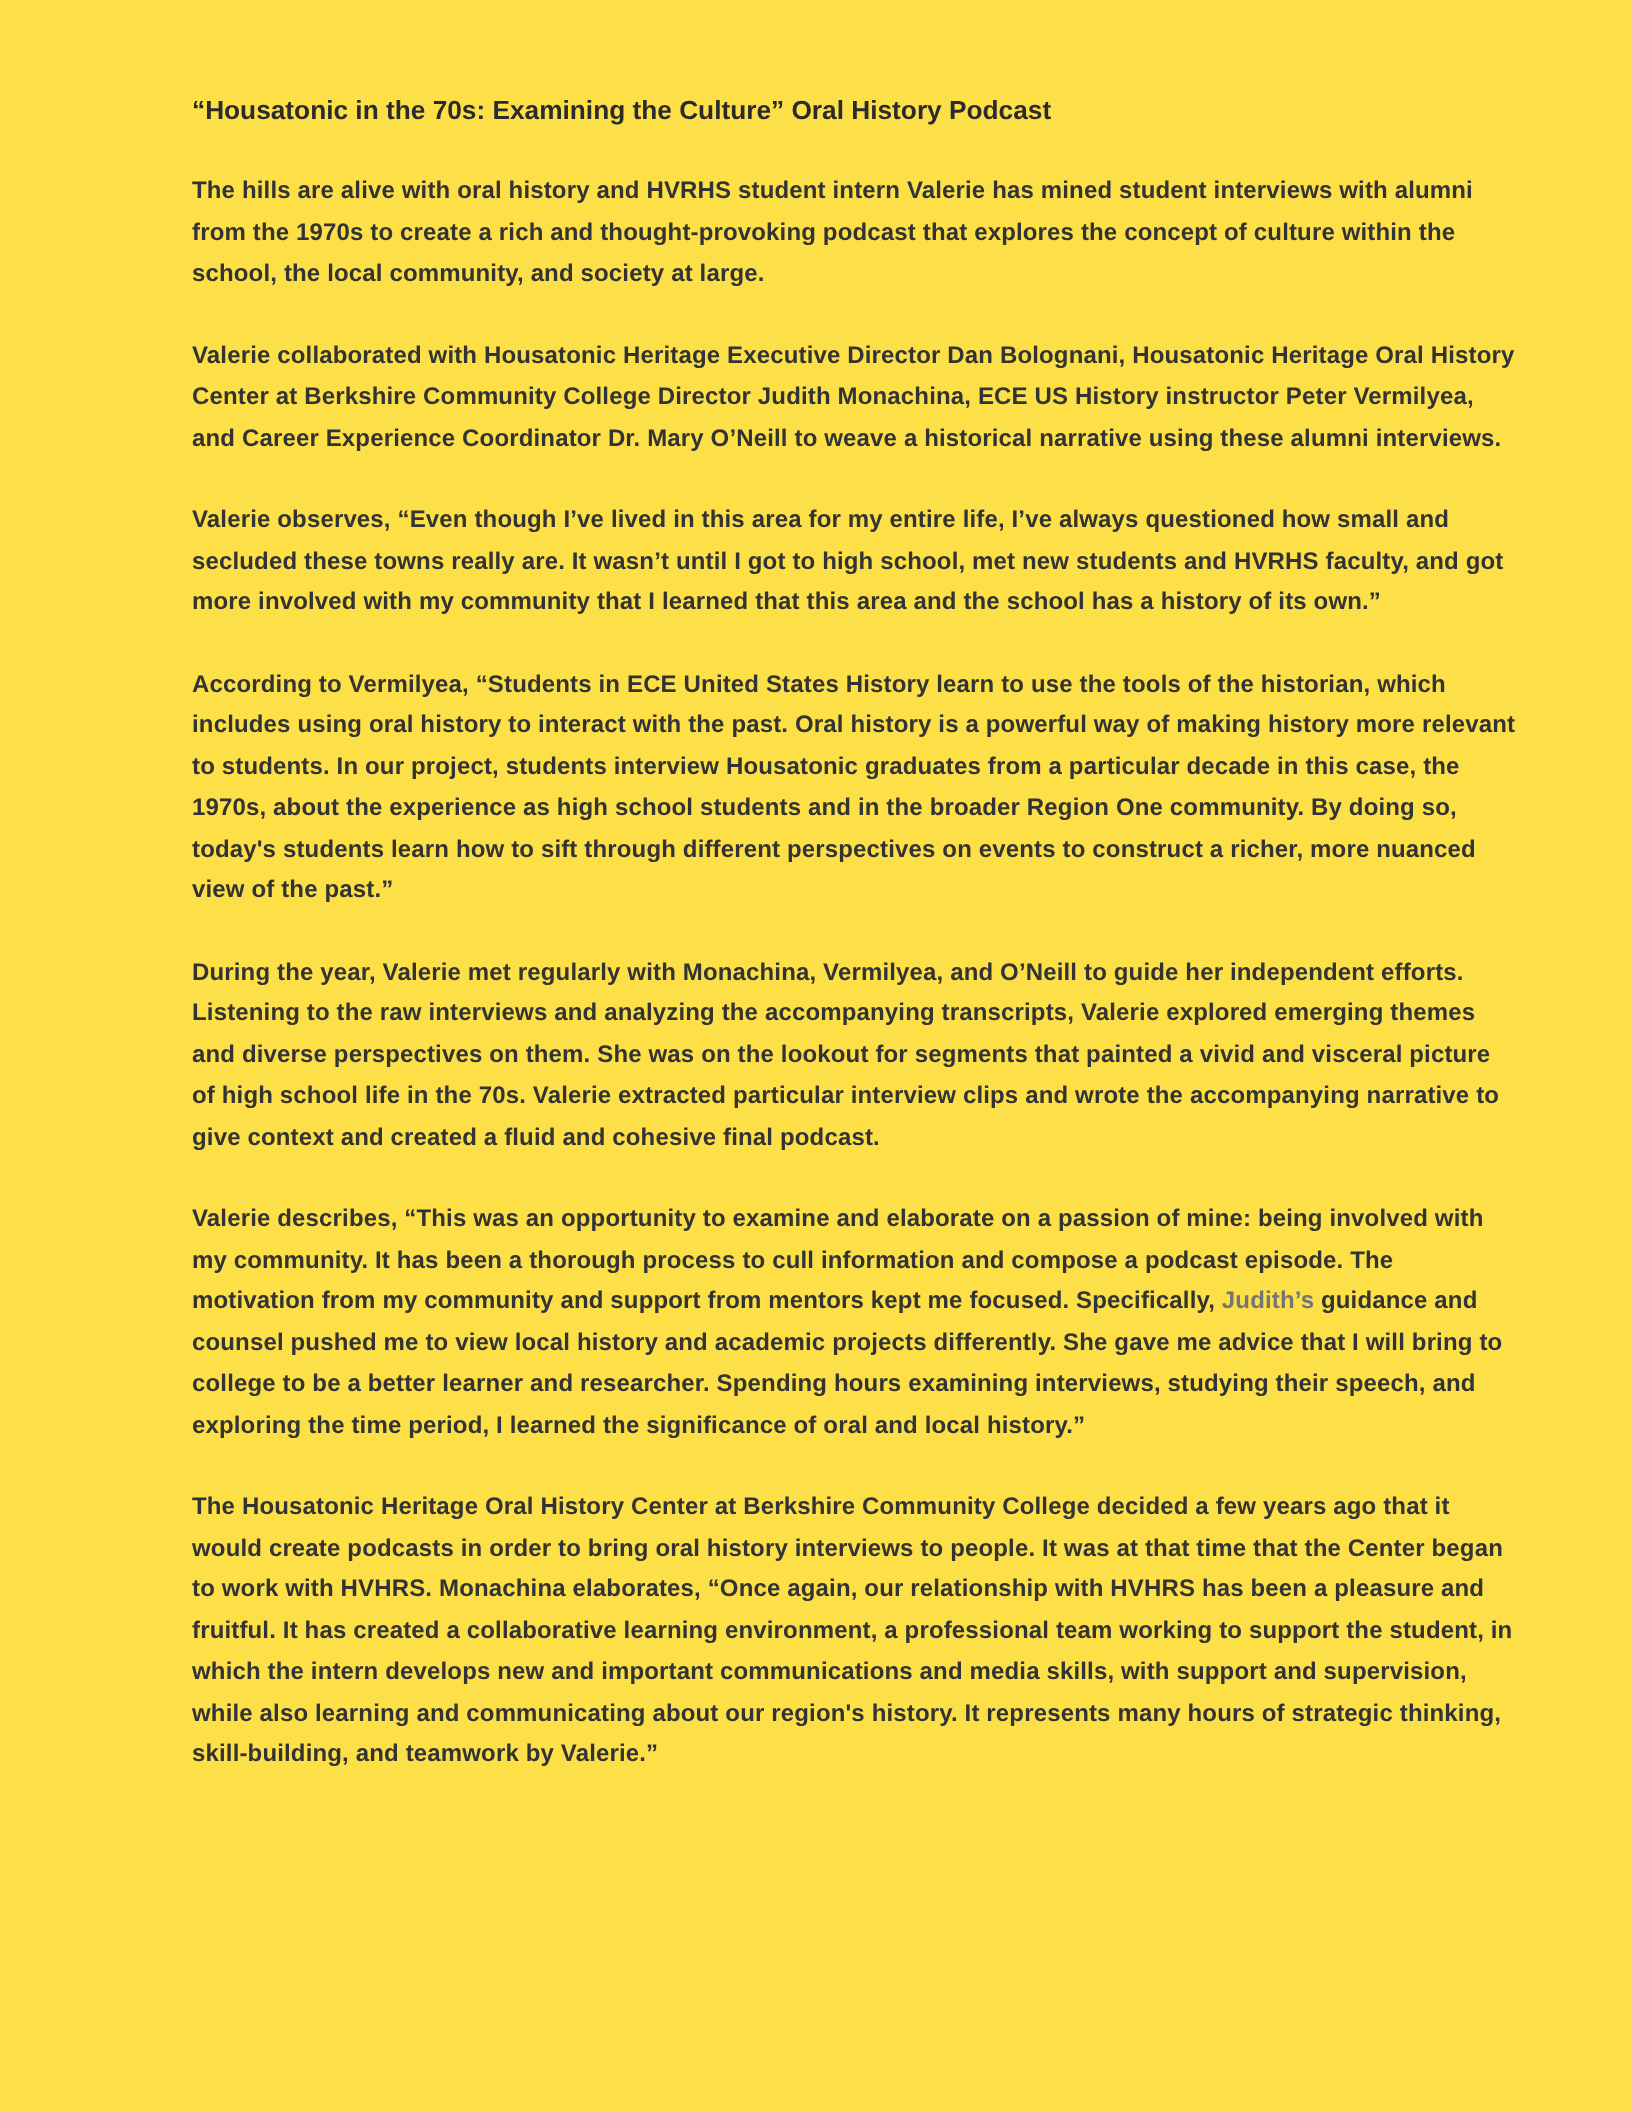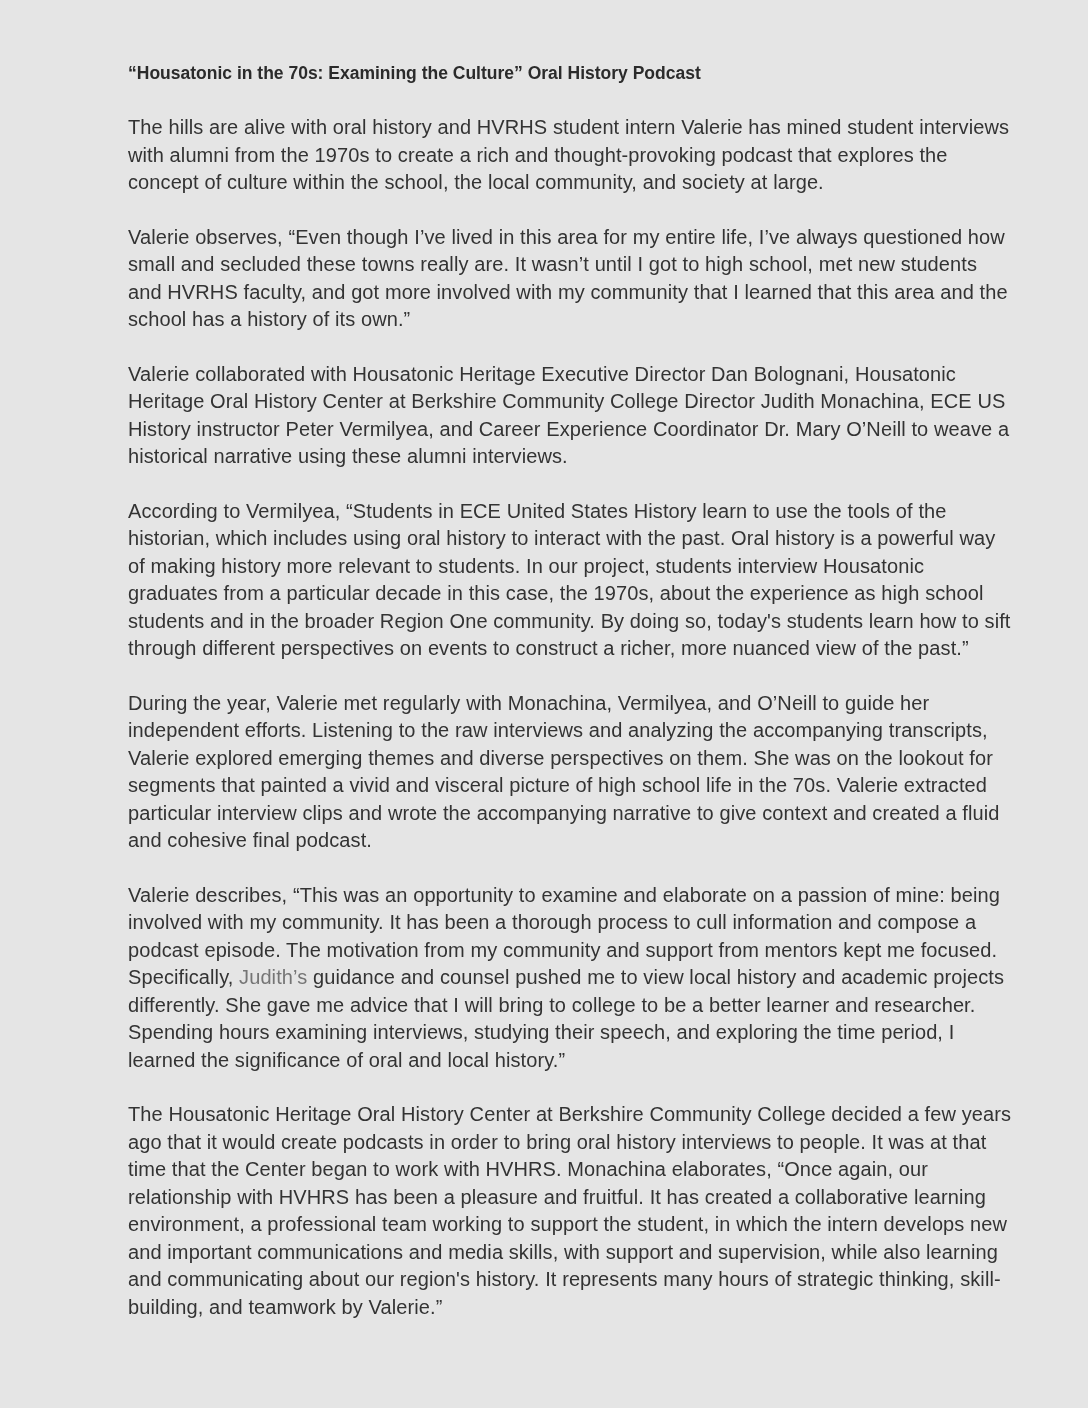--- a/index.html
+++ b/index.html
@@ -11,53 +11,53 @@
     width: 1088px;
     height: 1408px;
     overflow: hidden;
     font-family: "Liberation Sans", "DejaVu Sans", sans-serif;
     color: #333333;
   }
   .page {
     box-sizing: border-box;
     width: 1088px;
     height: 1408px;
-    background: #e5e5e5;
+    background: #fde047;
     padding: 60px 64px 0 128px;
   }
   .doc-title {
     font-size: 17.5px;
     font-weight: bold;
     line-height: 27px;
     color: #2b2b2b;
     margin: 0 0 0 0;
   }
   .para {
-    font-size: 20px;
-    font-weight: normal;
+    font-size: 16px;
+    font-weight: bold;
     line-height: 27.5px;
     color: #333333;
     margin: 27px 12px 0 0;
     letter-spacing: 0.1px;
   }
   .muted-word {
     color: #757575;
   }
 </style>
 </head>
 <body>
 
 <div class="page">
   <h1 class="doc-title">“Housatonic in the 70s: Examining the Culture” Oral History Podcast</h1>
 
   <p class="para">The hills are alive with oral history and HVRHS student intern Valerie has mined student interviews with alumni from the 1970s to create a rich and thought-provoking podcast that explores the concept of culture within the school, the local community, and society at large.</p>
 
+  <p class="para">Valerie collaborated with Housatonic Heritage Executive Director Dan Bolognani, Housatonic Heritage Oral History Center at Berkshire Community College Director Judith Monachina, ECE US History instructor Peter Vermilyea, and Career Experience Coordinator Dr. Mary O’Neill to weave a historical narrative using these alumni interviews.</p>
+
   <p class="para">Valerie observes, “Even though I’ve lived in this area for my entire life, I’ve always questioned how small and secluded these towns really are. It wasn’t until I got to high school, met new students and HVRHS faculty, and got more involved with my community that I learned that this area and the school has a history of its own.”</p>
-
-  <p class="para">Valerie collaborated with Housatonic Heritage Executive Director Dan Bolognani, Housatonic Heritage Oral History Center at Berkshire Community College Director Judith Monachina, ECE US History instructor Peter Vermilyea, and Career Experience Coordinator Dr. Mary O’Neill to weave a historical narrative using these alumni interviews.</p>
 
   <p class="para">According to Vermilyea, “Students in ECE United States History learn to use the tools of the historian, which includes using oral history to interact with the past. Oral history is a powerful way of making history more relevant to students. In our project, students interview Housatonic graduates from a particular decade in this case, the 1970s, about the experience as high school students and in the broader Region One community. By doing so, today's students learn how to sift through different perspectives on events to construct a richer, more nuanced view of the past.”</p>
 
   <p class="para">During the year, Valerie met regularly with Monachina, Vermilyea, and O’Neill to guide her independent efforts. Listening to the raw interviews and analyzing the accompanying transcripts, Valerie explored emerging themes and diverse perspectives on them. She was on the lookout for segments that painted a vivid and visceral picture of high school life in the 70s. Valerie extracted particular interview clips and wrote the accompanying narrative to give context and created a fluid and cohesive final podcast.</p>
 
   <p class="para"><span>Valerie describes, “This was an opportunity to examine and elaborate on a passion of mine: being involved with my community. It has been a thorough process to cull information and compose a podcast episode. The motivation from my community and support from mentors kept me focused. Specifically, </span><span class="muted-word">Judith’s</span><span> guidance and counsel pushed me to view local history and academic projects differently. She gave me advice that I will bring to college to be a better learner and researcher. Spending hours examining interviews, studying their speech, and exploring the time period, I learned the significance of oral and local history.”</span></p>
 
   <p class="para">The Housatonic Heritage Oral History Center at Berkshire Community College decided a few years ago that it would create podcasts in order to bring oral history interviews to people. It was at that time that the Center began to work with HVHRS. Monachina elaborates, “Once again, our relationship with HVHRS has been a pleasure and fruitful. It has created a collaborative learning environment, a professional team working to support the student, in which the intern develops new and important communications and media skills, with support and supervision, while also learning and communicating about our region's history. It represents many hours of strategic thinking, skill-building, and teamwork by Valerie.”</p>
 
 </div>

